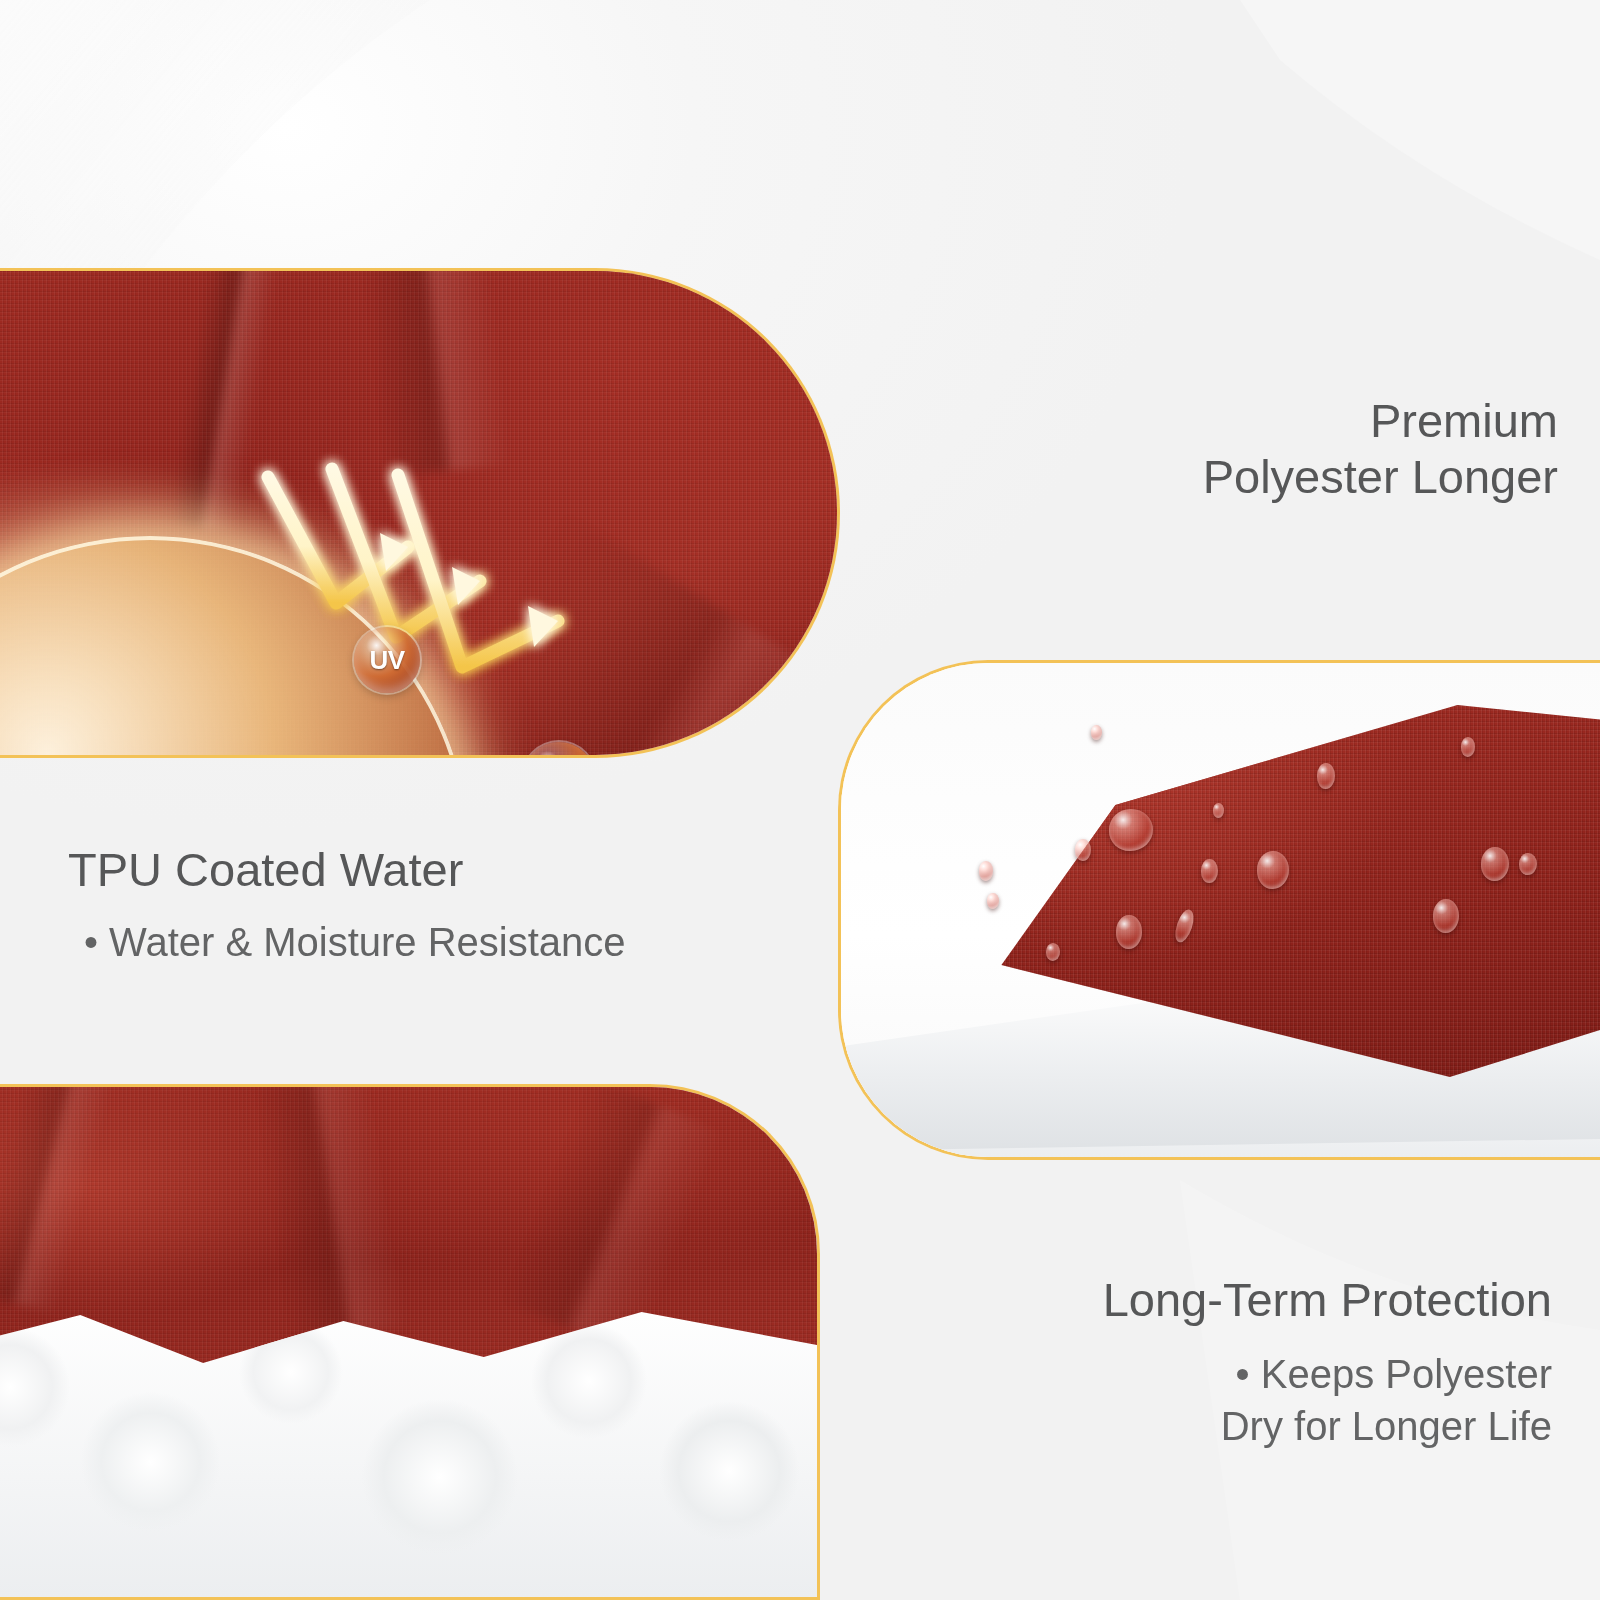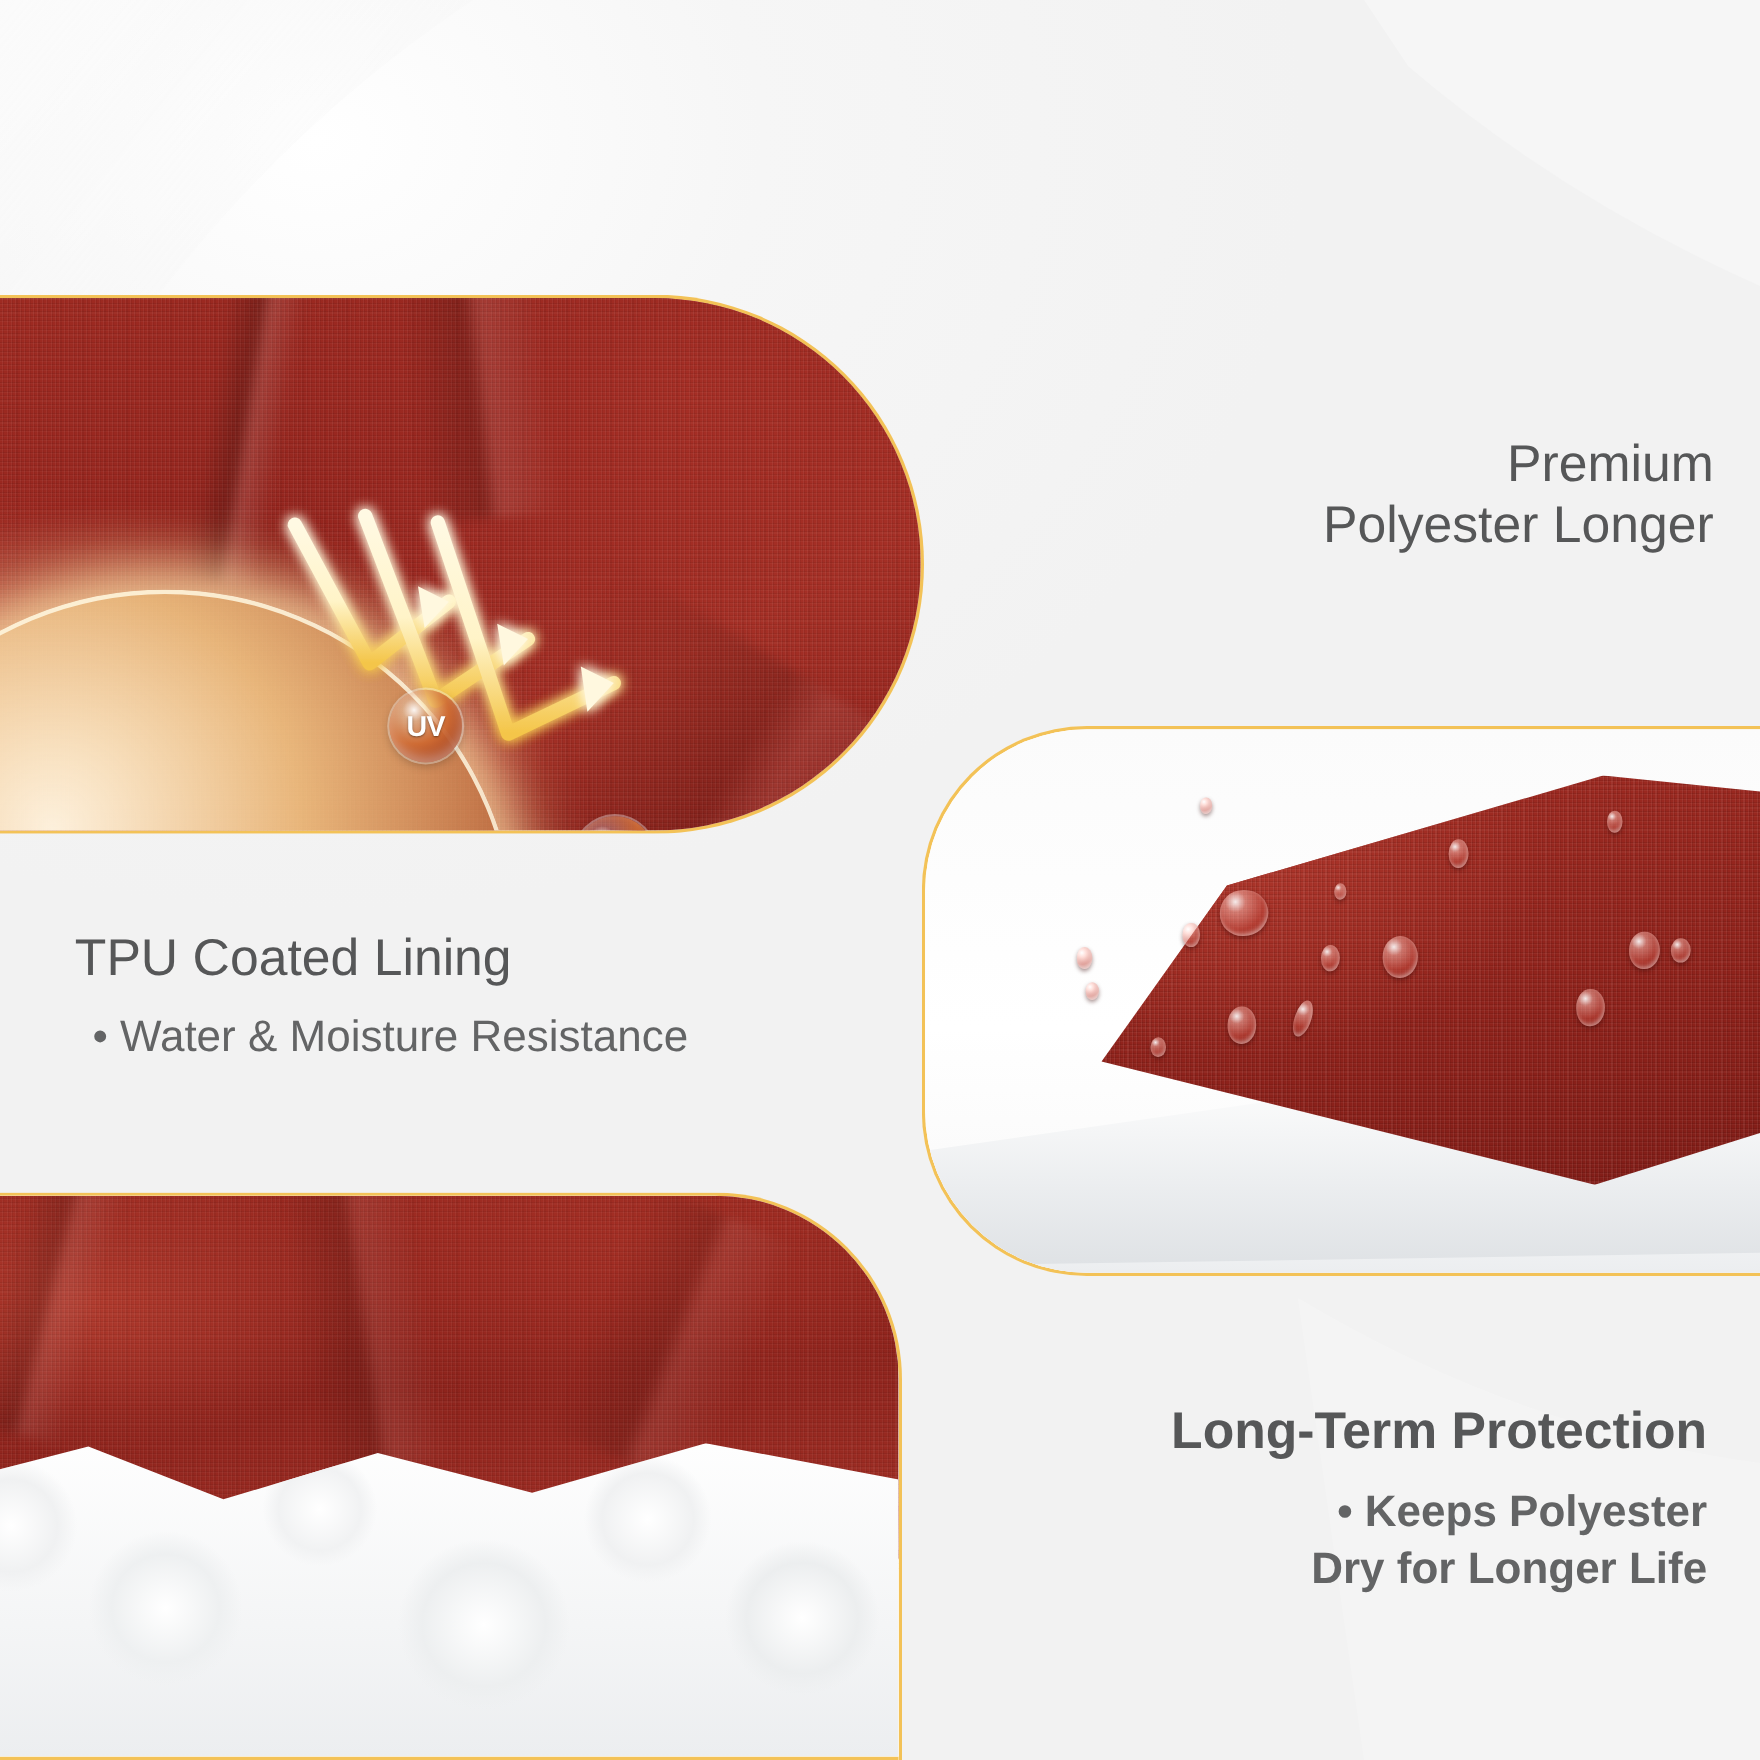--- a/index.html
+++ b/index.html
@@ -191,21 +191,21 @@
       linear-gradient(180deg,#ffffff 0%,#f4f5f6 60%,#eceef0 100%);
   }
 
   
   .txtblock{ position:absolute; z-index:12; color:#58595a; }
   .t-head{ font-size:47px; line-height:56px; color:#565758; white-space:nowrap; }
   .t-sub{ font-size:40px; line-height:52px; color:#636465; white-space:nowrap; }
 
   #txt-polyester{ right:42px; top:393px; text-align:right; }
   #txt-tpu{ left:68px; top:842px; text-align:left; }
-  #txt-longterm{ right:48px; top:1272px; text-align:right;font-weight:bold; }
+  #txt-longterm{ right:48px; top:1272px; text-align:right; }
 </style>
 </head>
 <body>
 
 <div id="stage">
 
   <svg id="bgCreases" viewBox="0 0 1600 1600" preserveAspectRatio="none">
     <defs>
       <linearGradient id="cr" x1="0" y1="0" x2="1" y2="1">
         <stop offset="0%" stop-color="#ffffff" stop-opacity=".9"></stop>
@@ -312,21 +312,21 @@
 
     </div>
   </div>
 
   <div class="txtblock" id="txt-polyester">
     <div class="t-head">Premium</div>
     <div class="t-head">Polyester Longer</div>
   </div>
 
   <div class="txtblock" id="txt-tpu">
-    <div class="t-head">TPU Coated Lining</div>
+    <div class="t-head">TPU Coated Water</div>
     <div class="t-sub" style="margin-top:18px;margin-left:16px;">• Water &amp; Moisture Resistance</div>
   </div>
 
   <div class="txtblock" id="txt-longterm">
     <div class="t-head">Long-Term Protection</div>
     <div class="t-sub" style="margin-top:20px;">• Keeps Polyester</div>
     <div class="t-sub">Dry for Longer Life</div>
   </div>
 
 </div>

